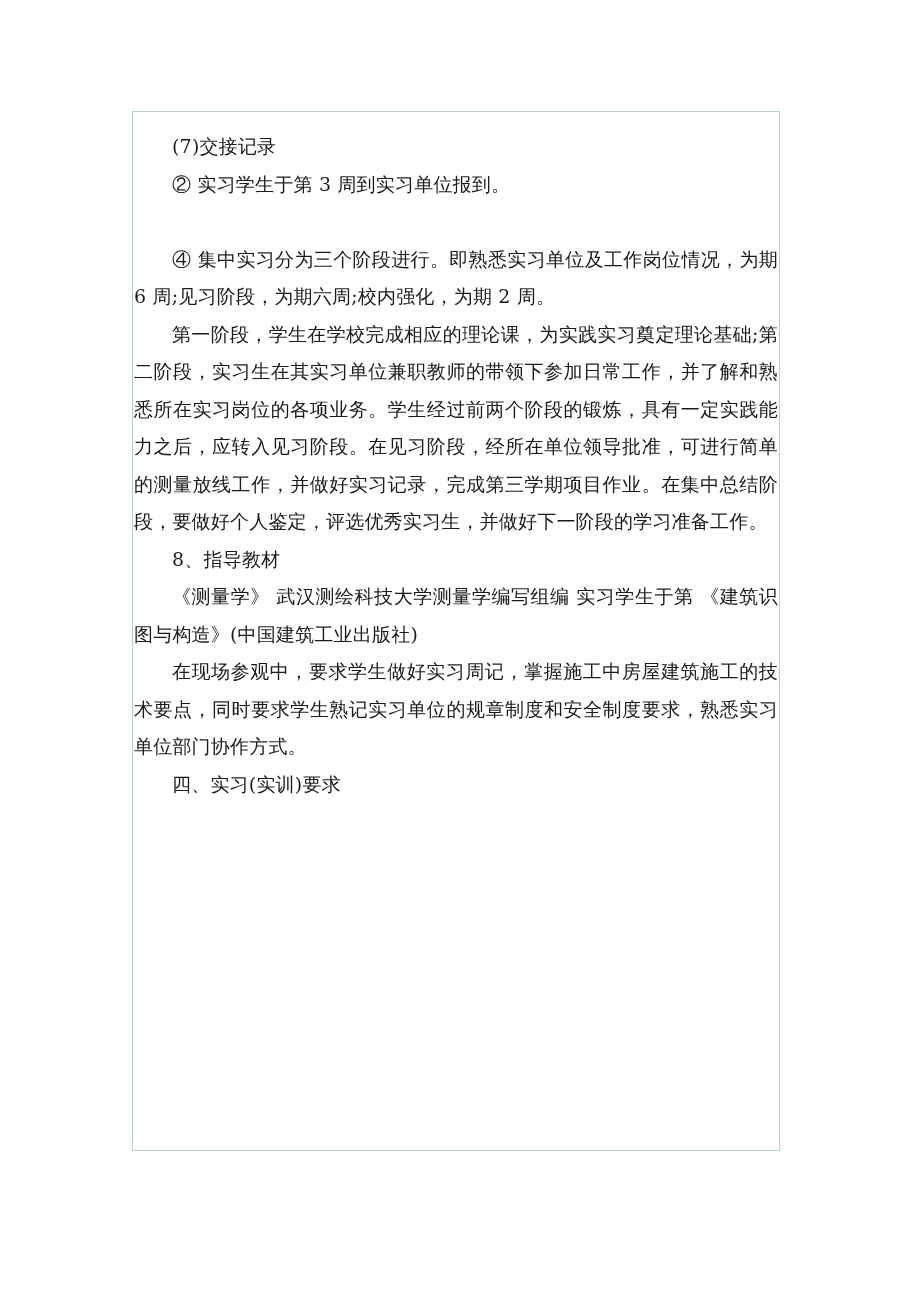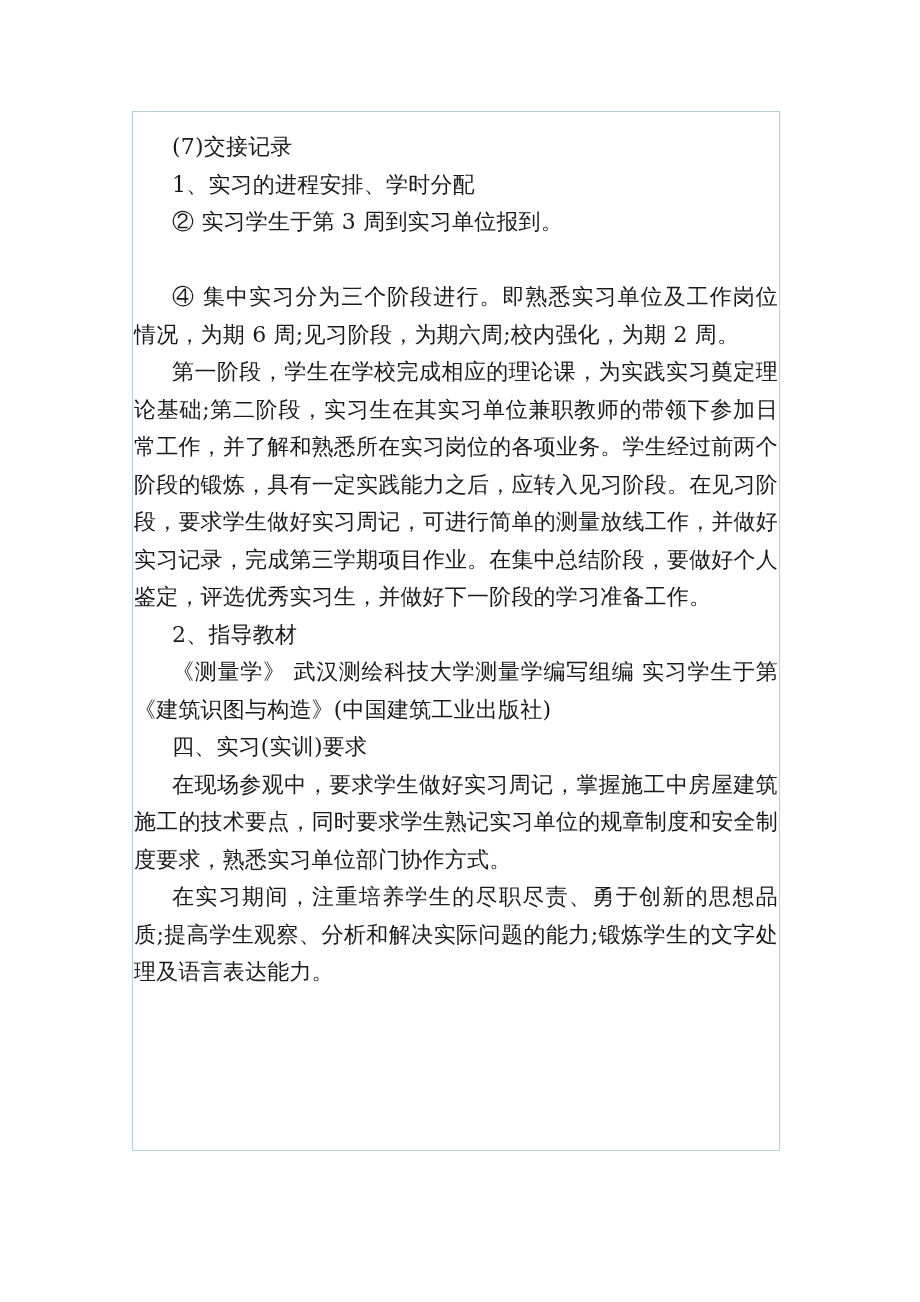--- a/index.html
+++ b/index.html
@@ -22,21 +22,21 @@
       width: 648px;
       height: 1040px;
       border: 1px solid #b7cfd0;
       box-sizing: border-box;
     }
     .content {
       position: absolute;
       left: 134px;
       top: 128px;
       width: 644px;
-      font-size: 22px;
+      font-size: 19px;
       line-height: 37.5px;
       letter-spacing: 0.2px;
     }
     .content p {
       margin: 0;
       padding: 0;
       text-indent: 38px;
       text-align: justify;
       text-align-last: left;
     }
@@ -44,23 +44,21 @@
       height: 37.5px;
     }
   </style>
 </head>
 <body>
 
 <div class="page-frame"></div>
 
 <div class="content">
   <p>(7)交接记录</p>
-  <p>1、实习的进程安排、学时分配</p>
   <p>② 实习学生于第 3 周到实习单位报到。</p>
   <p class="blank"></p>
   <p>④ 集中实习分为三个阶段进行。即熟悉实习单位及工作岗位情况，为期 6 周;见习阶段，为期六周;校内强化，为期 2 周。</p>
-  <p>第一阶段，学生在学校完成相应的理论课，为实践实习奠定理论基础;第二阶段，实习生在其实习单位兼职教师的带领下参加日常工作，并了解和熟悉所在实习岗位的各项业务。学生经过前两个阶段的锻炼，具有一定实践能力之后，应转入见习阶段。在见习阶段，要求学生做好实习周记，可进行简单的测量放线工作，并做好实习记录，完成第三学期项目作业。在集中总结阶段，要做好个人鉴定，评选优秀实习生，并做好下一阶段的学习准备工作。</p>
-  <p>2、指导教材</p>
+  <p>第一阶段，学生在学校完成相应的理论课，为实践实习奠定理论基础;第二阶段，实习生在其实习单位兼职教师的带领下参加日常工作，并了解和熟悉所在实习岗位的各项业务。学生经过前两个阶段的锻炼，具有一定实践能力之后，应转入见习阶段。在见习阶段，经所在单位领导批准，可进行简单的测量放线工作，并做好实习记录，完成第三学期项目作业。在集中总结阶段，要做好个人鉴定，评选优秀实习生，并做好下一阶段的学习准备工作。</p>
+  <p>8、指导教材</p>
   <p>《测量学》 武汉测绘科技大学测量学编写组编 实习学生于第 《建筑识图与构造》(中国建筑工业出版社)</p>
+  <p>在现场参观中，要求学生做好实习周记，掌握施工中房屋建筑施工的技术要点，同时要求学生熟记实习单位的规章制度和安全制度要求，熟悉实习单位部门协作方式。</p>
   <p>四、实习(实训)要求</p>
-  <p>在现场参观中，要求学生做好实习周记，掌握施工中房屋建筑施工的技术要点，同时要求学生熟记实习单位的规章制度和安全制度要求，熟悉实习单位部门协作方式。</p>
-  <p>在实习期间，注重培养学生的尽职尽责、勇于创新的思想品质;提高学生观察、分析和解决实际问题的能力;锻炼学生的文字处理及语言表达能力。</p>
 </div>
 
 </body></html>

